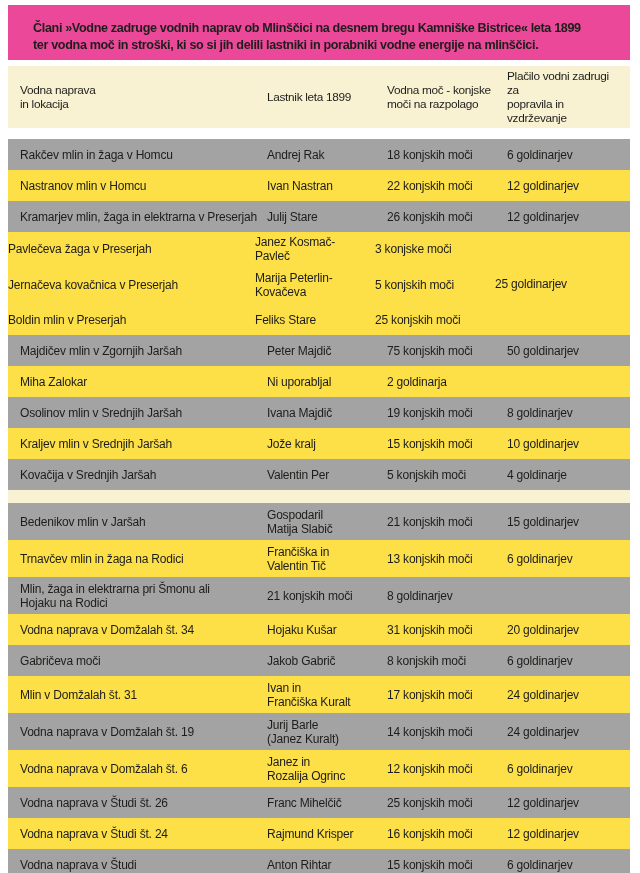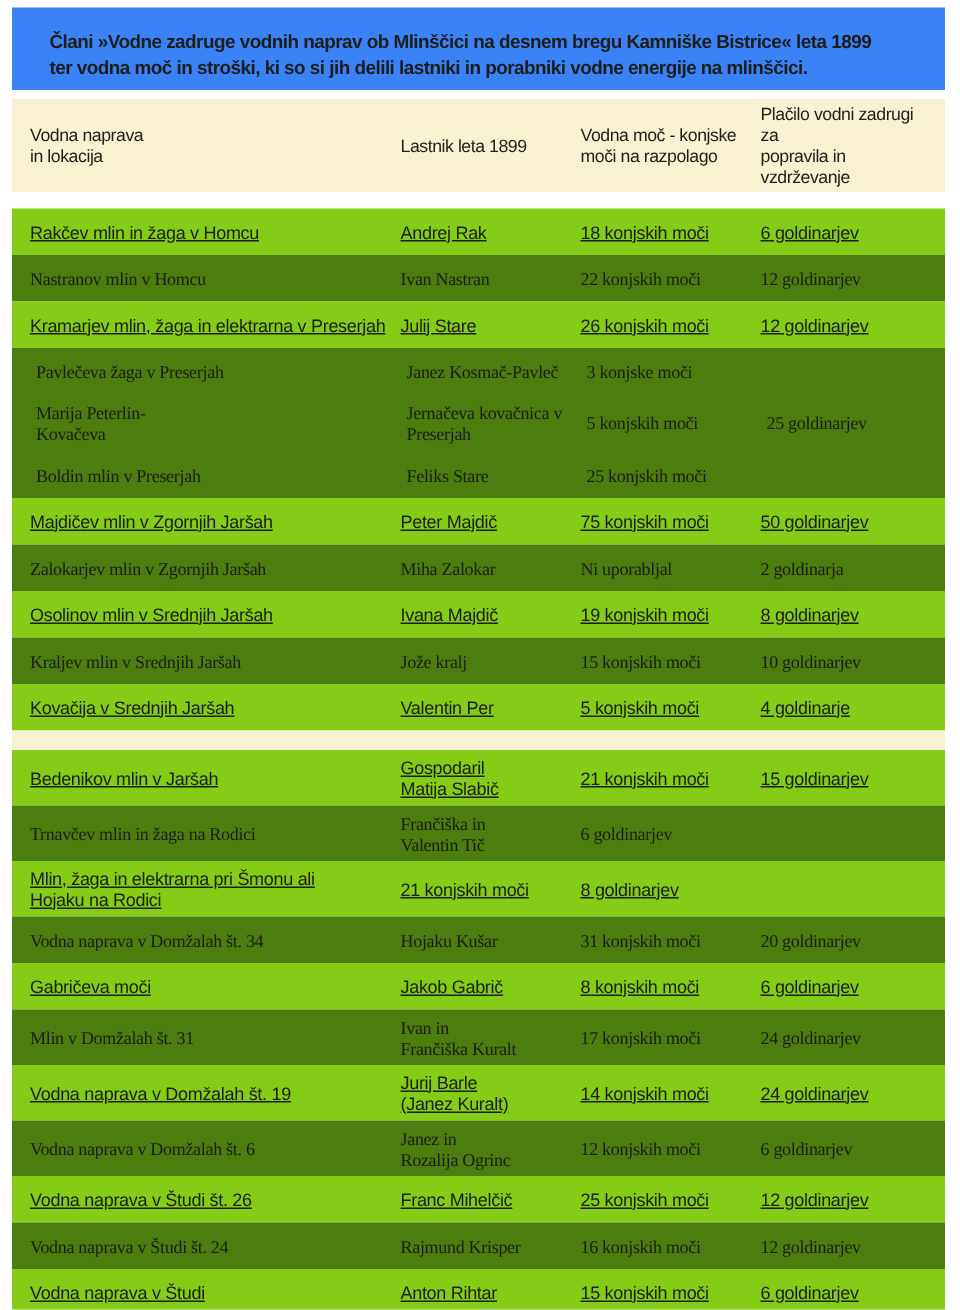--- a/index.html
+++ b/index.html
@@ -4,43 +4,43 @@
 <style>
   html,body{margin:0;padding:0;}
   body{
     width:640px;height:873px;background:#ffffff;
     font-family:"Liberation Sans",sans-serif;
     color:#1d1d1b;font-size:12px;line-height:14px;letter-spacing:-0.2px;
     -webkit-font-smoothing:antialiased;
   }
   .sheet{width:622px;margin-left:8px;}
   .title{
-    margin-top:5px;min-height:55px;background:#3b82f6;
+    margin-top:5px;min-height:55px;background:#ec4899;
     display:flex;align-items:center;
     font-weight:bold;font-size:12.6px;line-height:17px;letter-spacing:-0.35px;
     padding:10px 14px 2px 25px;white-space:pre-line;box-sizing:border-box;
   }
   .thead{
     margin-top:6px;min-height:40px;background:#f8f2d2;
     display:grid;grid-template-columns:247px 120px 120px 123px;
     align-items:center;padding-left:12px;box-sizing:border-box;
     font-size:11.8px;line-height:14px;letter-spacing:-0.3px;
   }
   .tbody{margin-top:11px;}
   .row{
     display:grid;grid-template-columns:247px 120px 120px 123px;
     align-items:center;min-height:31px;padding-left:12px;box-sizing:border-box;
   }
   .row.tall{min-height:37px;}
-  .gold{background:#84cc16;text-decoration:underline;}
-  .cream{background:#4d7c0f;font-family:Liberation Serif, serif;}
+  .gold{background:#a3a3a3;}
+  .cream{background:#fde047;}
   .cell{padding:3px 8px 3px 0;white-space:pre-line;}
   .group{
     display:grid;grid-template-columns:487px 123px;
-    padding-left:16px;box-sizing:border-box;align-items:center;
+    padding-left:0;box-sizing:border-box;align-items:center;
   }
   .g-row{
     display:grid;grid-template-columns:247px 120px 120px;
     align-items:center;min-height:31px;
   }
   .g-row.tall{min-height:38px;}
   .sep{height:13px;background:#f8f2d2;}
 </style>
 </head>
 <body>
@@ -79,41 +79,40 @@
         <div class="cell">12 goldinarjev</div>
       </div>
       <div class="group cream">
         <div class="">
           <div class="g-row">
             <div class="cell">Pavlečeva žaga v Preserjah</div>
             <div class="cell">Janez Kosmač-Pavleč</div>
             <div class="cell">3 konjske moči</div>
           </div>
           <div class="g-row tall">
+            <div class="cell">Jernačeva kovačnica v Preserjah</div>
             <div class="cell">Marija Peterlin-
 Kovačeva</div>
-            <div class="cell">Jernačeva kovačnica v Preserjah</div>
             <div class="cell">5 konjskih moči</div>
           </div>
           <div class="g-row">
             <div class="cell">Boldin mlin v Preserjah</div>
             <div class="cell">Feliks Stare</div>
             <div class="cell">25 konjskih moči</div>
           </div>
         </div>
         <div class="cell">25 goldinarjev</div>
       </div>
       <div class="row gold">
         <div class="cell">Majdičev mlin v Zgornjih Jaršah</div>
         <div class="cell">Peter Majdič</div>
         <div class="cell">75 konjskih moči</div>
         <div class="cell">50 goldinarjev</div>
       </div>
       <div class="row cream">
-        <div class="cell">Zalokarjev mlin v Zgornjih Jaršah</div>
         <div class="cell">Miha Zalokar</div>
         <div class="cell">Ni uporabljal</div>
         <div class="cell">2 goldinarja</div>
       </div>
       <div class="row gold">
         <div class="cell">Osolinov mlin v Srednjih Jaršah</div>
         <div class="cell">Ivana Majdič</div>
         <div class="cell">19 konjskih moči</div>
         <div class="cell">8 goldinarjev</div>
       </div>
@@ -134,20 +133,21 @@
         <div class="cell">Bedenikov mlin v Jaršah</div>
         <div class="cell">Gospodaril
 Matija Slabič</div>
         <div class="cell">21 konjskih moči</div>
         <div class="cell">15 goldinarjev</div>
       </div>
       <div class="row cream tall">
         <div class="cell">Trnavčev mlin in žaga na Rodici</div>
         <div class="cell">Frančiška in
 Valentin Tič</div>
+        <div class="cell">13 konjskih moči</div>
         <div class="cell">6 goldinarjev</div>
       </div>
       <div class="row gold tall">
         <div class="cell">Mlin, žaga in elektrarna pri Šmonu ali
 Hojaku na Rodici</div>
         <div class="cell">21 konjskih moči</div>
         <div class="cell">8 goldinarjev</div>
       </div>
       <div class="row cream">
         <div class="cell">Vodna naprava v Domžalah št. 34</div>

